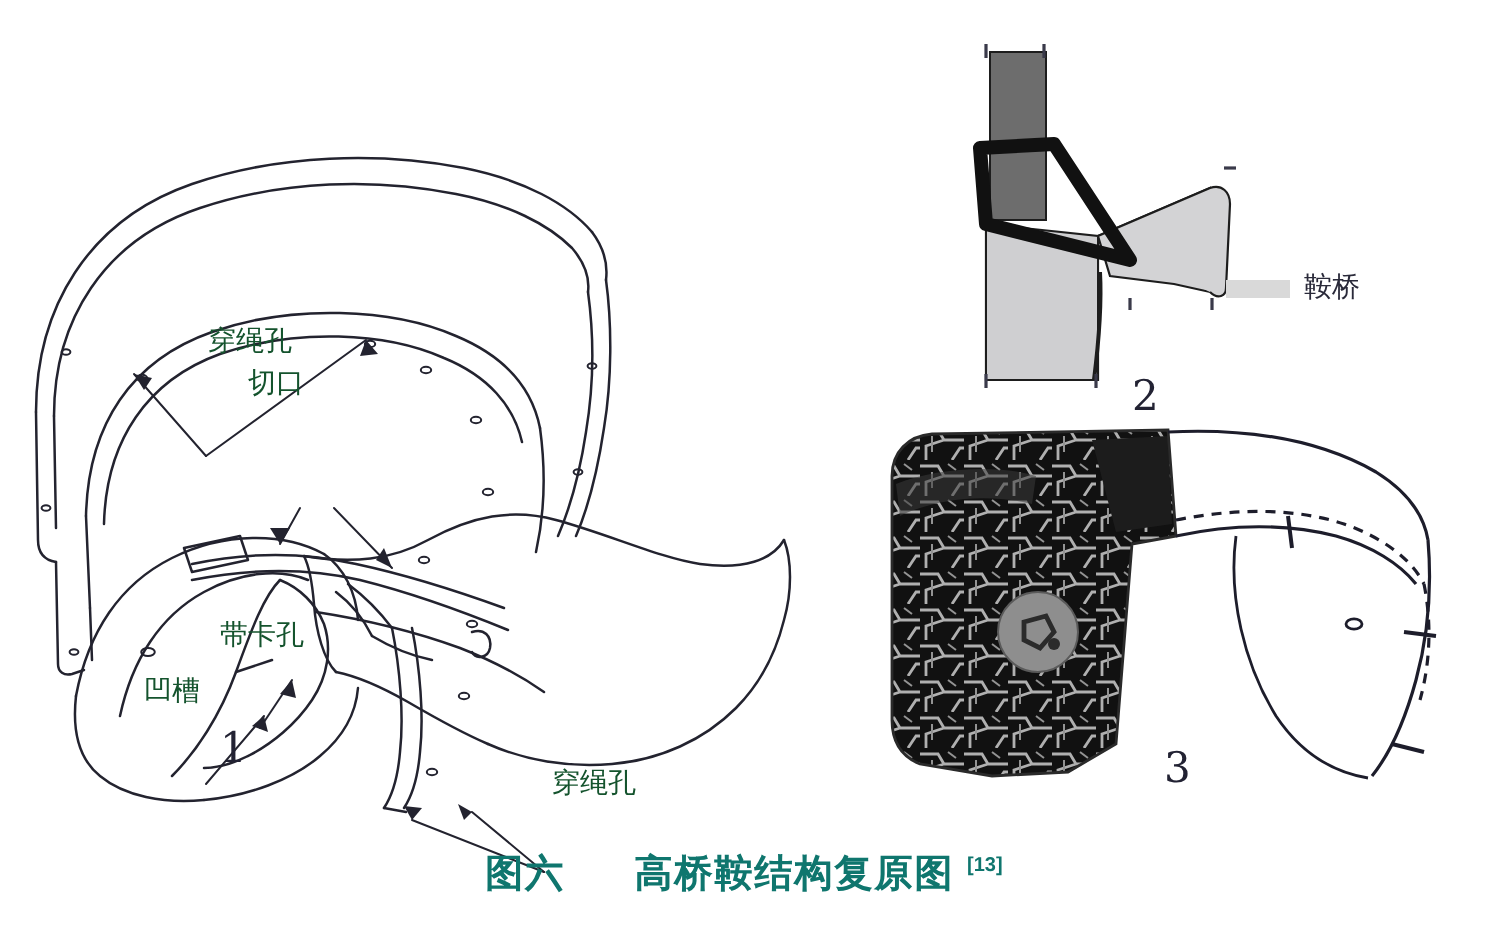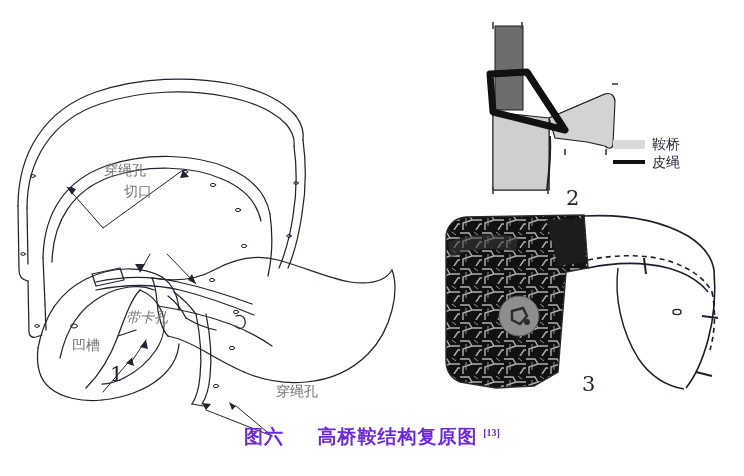--- a/index.html
+++ b/index.html
@@ -48,39 +48,39 @@
     font-size:14px;line-height:1;
     font-family:"DejaVu Sans","Liberation Sans",sans-serif;
     color:#2a2a3a;white-space:nowrap;
   }
 
   
   .anno{
     position:absolute;
     font-size:14px;
     font-family:"DejaVu Sans","Liberation Sans",sans-serif;
-    color:#737373;
+    color:#14532d;
     white-space:nowrap;
     letter-spacing:0px;
   }
   #anno-chuanshengkong-top{left:104px;top:162px;}
   #anno-qiekou{left:124px;top:183px;font-family:Liberation Serif, serif;}
-  #anno-daikakong{left:126px;top:309px;font-style:italic;}
+  #anno-daikakong{left:110px;top:309px;}
   #anno-aocao{left:72px;top:337px;}
   #anno-chuanshengkong-bottom{left:276px;top:383px;}
 
   
   #caption{
     position:absolute;left:0;top:424px;width:744px;
     text-align:center;
   }
   #caption-inner{
     display:inline-block;
-    font-family:Liberation Serif, serif;
-    font-size:19px;font-weight:bold;color:#6d28d9;
+    font-family:Liberation Sans, sans-serif;
+    font-size:19px;font-weight:bold;color:#0f766e;
     letter-spacing:1px;
   }
   #caption-gap{display:inline-block;width:22px;}
   #caption-ref{
     font-size:10px;vertical-align:super;font-weight:bold;
     letter-spacing:0;
   }
   svg{display:block;overflow:visible;}
 </style>
 </head>
@@ -228,24 +228,20 @@
     </svg>
   </div>
 
   <div id="panel-2-label">2</div>
 
   <div id="legend">
     <div class="legend-row">
       <span class="legend-swatch" style="background:#d9d9d9;"></span>
       <span class="legend-text">鞍桥</span>
     </div>
-    <div class="legend-row">
-      <span class="legend-swatch bar" style="background:#111111;"></span>
-      <span class="legend-text">皮绳</span>
-    </div>
   </div>
 
   <div class="panel" id="panel-3">
     <svg width="280" height="180" viewBox="0 0 280 180">
       <defs>
         <clipPath id="clip-photo">
           <path d="M8,26 C8,14 16,6 28,5 L146,3 L150,56 L128,60 L120,160
                    L96,174 L58,176 L22,170 C12,166 8,158 8,148 Z"></path>
         </clipPath>
         <pattern id="leather-texture" width="22" height="18" patternUnits="userSpaceOnUse">

